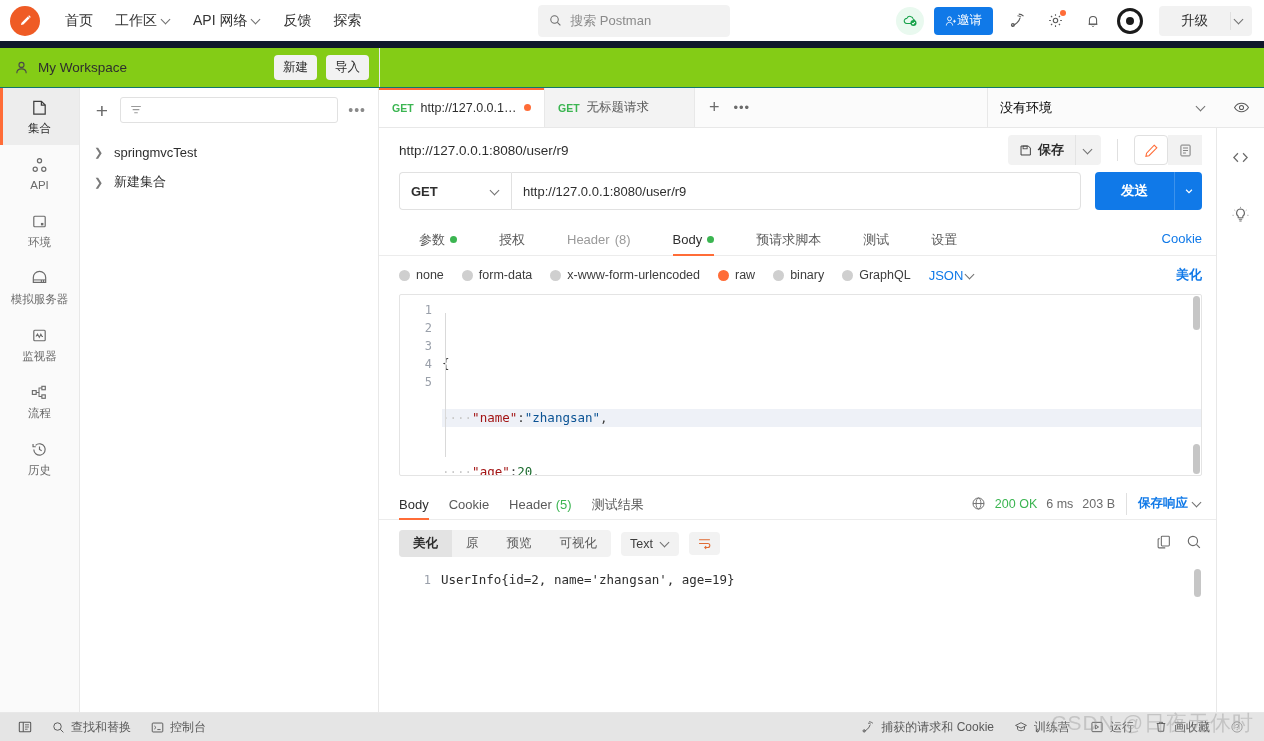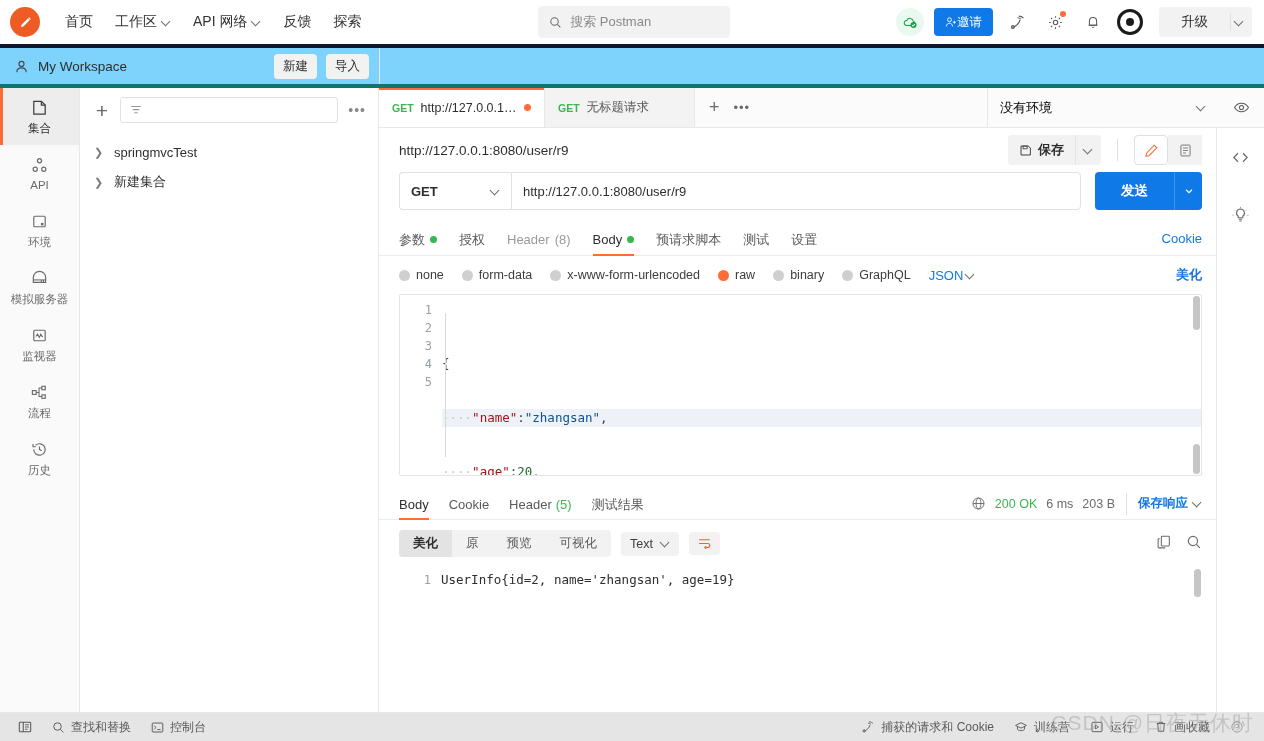--- a/index.html
+++ b/index.html
@@ -11,21 +11,21 @@
     overflow: hidden;
   }
   .app { width: 1264px; height: 741px; display: flex; flex-direction: column; position: relative; }
 
   
   .topbar {
     height: 48px; flex: 0 0 48px;
     display: flex; align-items: center;
     padding: 0 12px 0 10px;
     background: #fff;
-    border-bottom: 4px solid #0f172a;
+    border-bottom: 7px solid #0f172a;
   }
   .logo {
     width: 30px; height: 30px; border-radius: 50%;
     background: #ef5b25;
     display: flex; align-items: center; justify-content: center;
     margin-right: 14px; flex: 0 0 30px;
   }
   .logo svg { display: block; }
   .topnav { display: flex; align-items: center; gap: 0px; }
   .topnav-item {
@@ -78,21 +78,21 @@
   .upgrade-wrap {
     display: flex; align-items: center; height: 30px;
     background: #f2f2f2; border-radius: 4px; margin-left: 6px;
   }
   .upgrade-btn { font-size: 13.5px; color: #2e2e2e; padding: 0 22px; cursor: pointer; }
   .upgrade-caret { padding: 0 8px 0 4px; border-left: 1px solid #e0e0e0; height: 18px; display:flex; align-items:center; cursor:pointer;}
 
   
   .wsbar {
     height: 40px; flex: 0 0 40px; display: flex; align-items: center;
-    border-bottom: 4px solid #0f766e; background: #7dd3fc; justify-content: flex-end;
+    border-bottom: 1px solid #0f766e; background: #84cc16; justify-content: flex-end;
   }
   .wsbar-left {
     width: 380px; flex: 0 0 380px; display: flex; align-items: center;
     padding: 0 10px 0 14px; gap: 9px; height: 100%;
     border-right: 1px solid #e8e8e8;
   }
   .ws-name { font-size: 13.5px; color: #2e2e2e; flex: 1; cursor: pointer; }
   .ws-btn {
     font-size: 12.5px; color: #2e2e2e; background: #f2f2f2;
     border-radius: 4px; padding: 4px 9px; cursor: pointer; white-space: nowrap;
@@ -228,21 +228,21 @@
   }
 
   
   .reqtabs {
     display: flex; align-items: center; padding: 0 14px 0 20px;
     border-bottom: 1px solid #ececec; height: 34px;
   }
   .rsub {
     display: flex; align-items: center; gap: 5px;
     font-size: 13px; color: #5a5a5a; margin-right: 22px; cursor: pointer;
-    height: 100%; position: relative; padding-top: 2px;
+    height: 100%; position: relative; padding-top: 2px; margin-left: 20px;
   }
   .rsub.active { color: #2e2e2e; }
   .rsub.active::after {
     content:""; position:absolute; left:0; right:0; bottom:-1px; height:2px; background:#ff6c37;
   }
   .gdot { width:7px; height:7px; border-radius:50%; background:#3bb551; }
   .muted { color: #9a9a9a; }
   .cookie-link { margin-left: auto; color:#1079e8; font-size: 13px; cursor:pointer; margin-right:0; }
 
   

